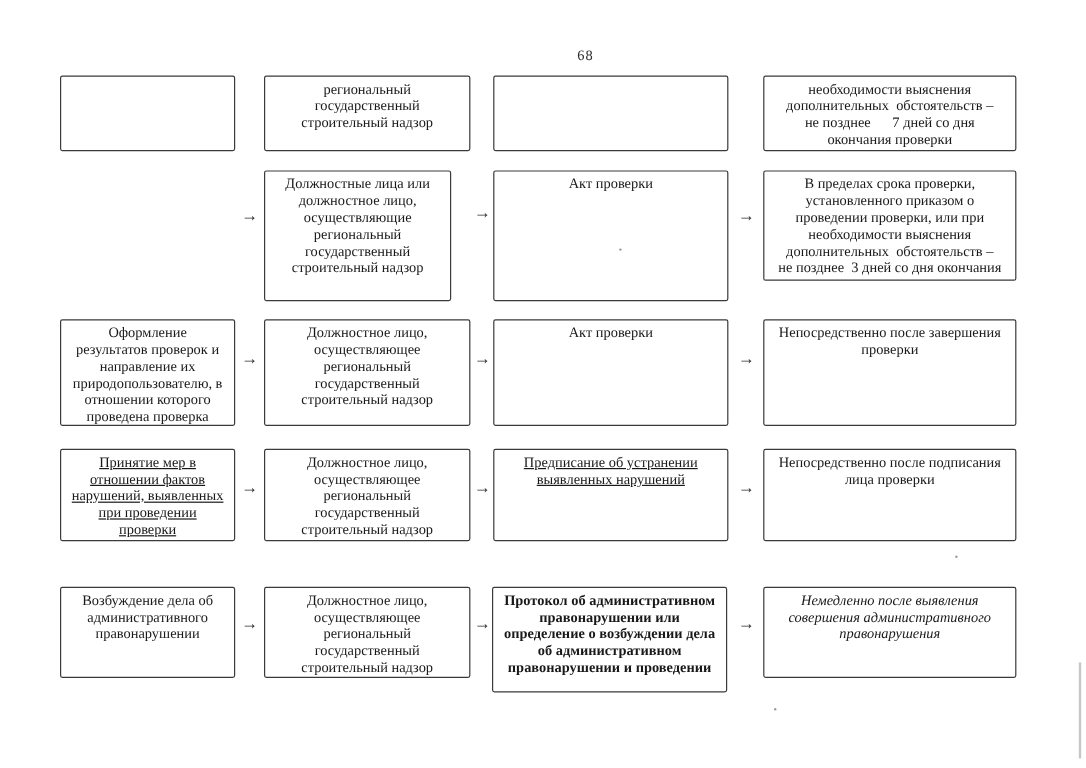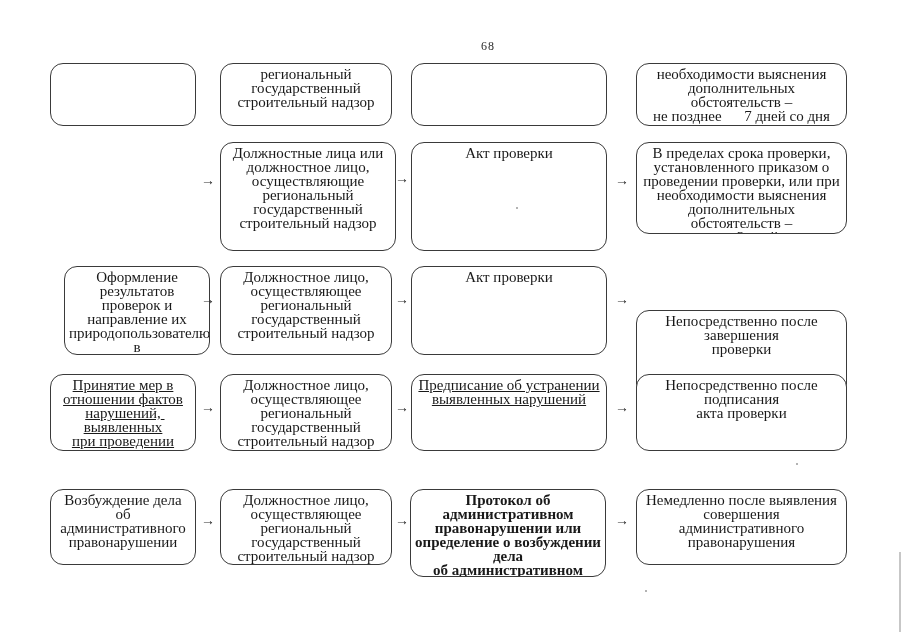--- a/index.html
+++ b/index.html
@@ -24,27 +24,27 @@
     font-size: 12px;
     color: #2a2a2a;
     letter-spacing: 1px;
   }
   .box {
     position: absolute;
     box-sizing: border-box;
     border: 1.4px solid #3a3a3a;
     background: #ffffff;
     text-align: center;
-    font-size: 15px;
+    font-size: 12px;
     line-height: 14px;
     color: #191919;
     white-space: pre-wrap;
     padding: 3px 4px 0 4px;
     overflow: hidden;
-    border-radius: 13px;
+    border-radius: 2px;
   }
   .arrow {
     position: absolute;
     font-size: 14px;
     line-height: 14px;
     color: #2b2b2b;
     width: 22px;
     text-align: center;
   }
   .artifact-line {
@@ -69,88 +69,88 @@
   <div class="box" style="left:50px; top:63px; width:146px; height:63px;"></div>
   <div class="box" style="left:220px; top:63px; width:172px; height:63px;">региональный
 государственный
 строительный надзор</div>
   <div class="box" style="left:411px; top:63px; width:196px; height:63px;"></div>
   <div class="box" style="left:636px; top:63px; width:211px; height:63px;">необходимости выяснения
 дополнительных  обстоятельств –
 не позднее      7 дней со дня
 окончания проверки</div>
 
-  <div class="box" style="left:220px; top:142px; width:176px; height:109px;">Должностные лица или
+  <div class="box" style="left:220px; top:142px; width:156px; height:109px;">Должностные лица или
 должностное лицо,
 осуществляющие
 региональный
 государственный
 строительный надзор</div>
   <div class="box" style="left:411px; top:142px; width:196px; height:109px;">Акт проверки</div>
   <div class="box" style="left:636px; top:142px; width:211px; height:92px;">В пределах срока проверки,
 установленного приказом о
 проведении проверки, или при
 необходимости выяснения
 дополнительных  обстоятельств –
 не позднее  3 дней со дня окончания
 проверки</div>
   <span class="arrow" style="left:197px; top:174px;">→</span>
   <span class="arrow" style="left:391px; top:172px;">→</span>
   <span class="arrow" style="left:611px; top:174px;">→</span>
 
-  <div class="box" style="left:64px; top:266px; width:146px; height:89px;">Оформление
+  <div class="box" style="left:50px; top:266px; width:146px; height:89px;">Оформление
 результатов проверок и
 направление их
 природопользователю, в
 отношении которого
 проведена проверка</div>
   <div class="box" style="left:220px; top:266px; width:172px; height:89px;">Должностное лицо,
 осуществляющее
 региональный
 государственный
 строительный надзор</div>
   <div class="box" style="left:411px; top:266px; width:196px; height:89px;">Акт проверки</div>
-  <div class="box" style="left:636px; top:266px; width:211px; height:89px;margin-top:44px;">Непосредственно после завершения
+  <div class="box" style="left:636px; top:266px; width:211px; height:89px;">Непосредственно после завершения
 проверки</div>
   <span class="arrow" style="left:197px; top:293px;">→</span>
   <span class="arrow" style="left:391px; top:293px;">→</span>
   <span class="arrow" style="left:611px; top:293px;">→</span>
 
   <div class="box" style="left:50px; top:374px; width:146px; height:77px;text-decoration:underline;">Принятие мер в
 отношении фактов
 нарушений, выявленных
 при проведении
 проверки</div>
   <div class="box" style="left:220px; top:374px; width:172px; height:77px;">Должностное лицо,
 осуществляющее
 региональный
 государственный
 строительный надзор</div>
   <div class="box" style="left:411px; top:374px; width:196px; height:77px;text-decoration:underline;">Предписание об устранении
 выявленных нарушений</div>
   <div class="box" style="left:636px; top:374px; width:211px; height:77px;">Непосредственно после подписания
-акта проверки</div>
+лица проверки</div>
   <span class="arrow" style="left:197px; top:401px;">→</span>
   <span class="arrow" style="left:391px; top:401px;">→</span>
   <span class="arrow" style="left:611px; top:401px;">→</span>
 
   <div class="box" style="left:50px; top:489px; width:146px; height:76px;">Возбуждение дела об
 административного
 правонарушении</div>
   <div class="box" style="left:220px; top:489px; width:172px; height:76px;">Должностное лицо,
 осуществляющее
 региональный
 государственный
 строительный надзор</div>
   <div class="box" style="left:410px; top:489px; width:196px; height:88px;font-weight:bold;">Протокол об административном
 правонарушении или
 определение о возбуждении дела
 об административном
 правонарушении и проведении</div>
-  <div class="box" style="left:636px; top:489px; width:211px; height:76px;">Немедленно после выявления
+  <div class="box" style="left:636px; top:489px; width:211px; height:76px;font-style:italic;">Немедленно после выявления
 совершения административного
 правонарушения</div>
   <span class="arrow" style="left:197px; top:514px;">→</span>
   <span class="arrow" style="left:391px; top:514px;">→</span>
   <span class="arrow" style="left:611px; top:514px;">→</span>
 
   <div class="artifact-line" style="left:899px; top:552px; width:2px; height:80px;"></div>
   <div class="speck" style="left:516px; top:207px;"></div>
   <div class="speck" style="left:796px; top:463px;"></div>
   <div class="speck" style="left:645px; top:590px;"></div>

